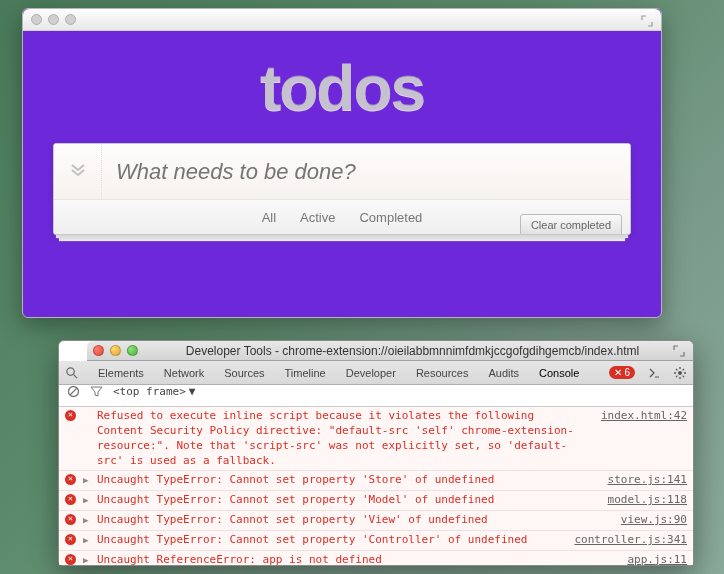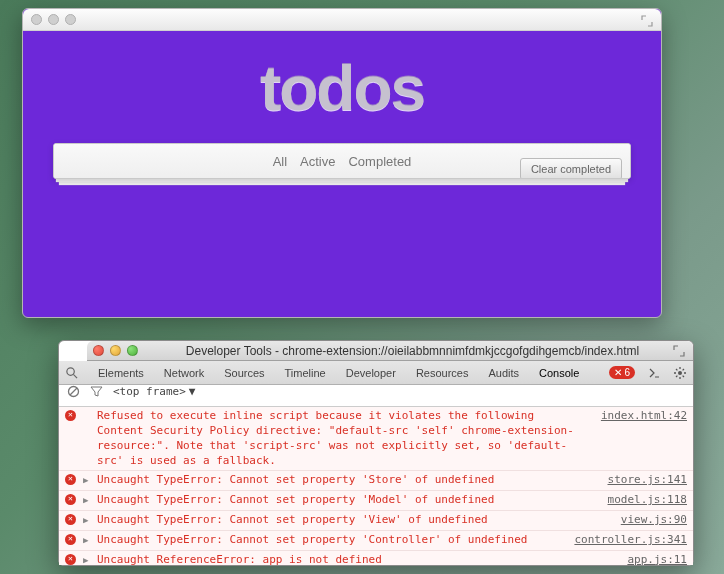--- a/index.html
+++ b/index.html
@@ -85,21 +85,21 @@
 .todo-footer {
   height: 34px;
   display: flex;
   align-items: center;
   justify-content: center;
   background: linear-gradient(#f9f9f9, #efefef);
   position: relative;
   font-size: 13px;
   color: #777;
 }
-.filters { display: flex; gap: 13px; }
+.filters { display: flex; gap: 24px; }
 .filters span { cursor: pointer; }
 .clear-btn {
   position: absolute; right: 8px; top: 14px;
   font-size: 11px;
   padding: 4px 10px;
   background: linear-gradient(#fafafa, #e0e0e0);
   border: 1px solid #bbb;
   border-radius: 3px;
   color: #666;
 }
@@ -231,20 +231,30 @@
     </div>
     <div class="tb-expand">
       <svg viewBox="0 0 12 12">
           <path d="M1 5V1h4M11 7v4H7" stroke="#999" stroke-width="1.2" fill="none"></path>
         </svg>
     </div>
   </div>
   <div class="todos-body">
     <h1 class="todos-title">todos</h1>
     <div class="todo-card">
+      <div class="todo-row">
+        <div class="toggle-all">
+          <span>
+            <svg viewBox="0 0 18 18">
+                <path d="M3 4l6 5 6-5M3 9l6 5 6-5" stroke="#c0c0c0" stroke-width="2" fill="none"></path>
+              </svg>
+          </span>
+        </div>
+        <input class="todo-input" placeholder="What needs to be done?" style="">
+      </div>
       <div class="todo-footer">
         <div class="filters">
           <span>All</span>
           <span>Active</span>
           <span>Completed</span>
         </div>
         <button class="clear-btn">Clear completed</button>
       </div>
     </div>
   </div>

